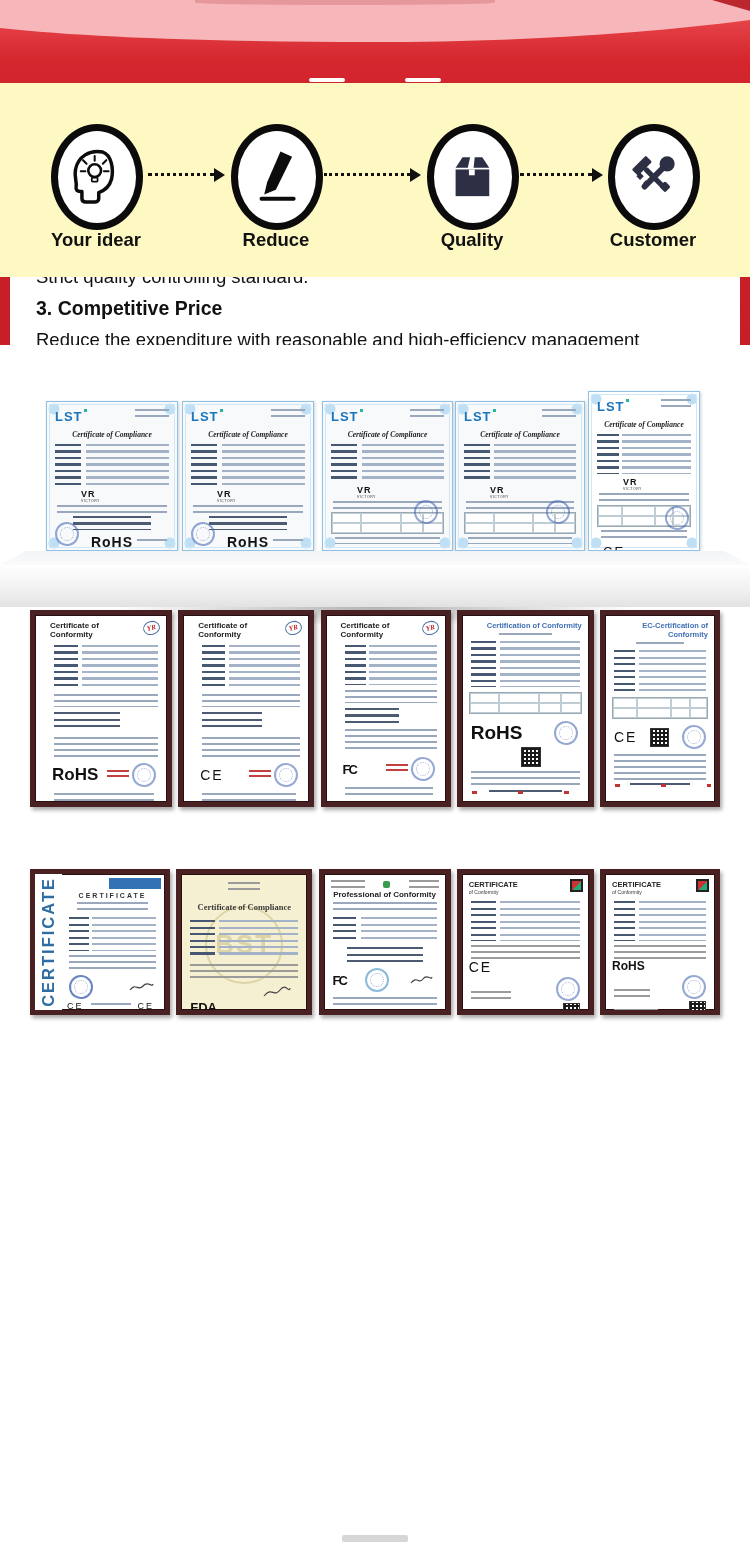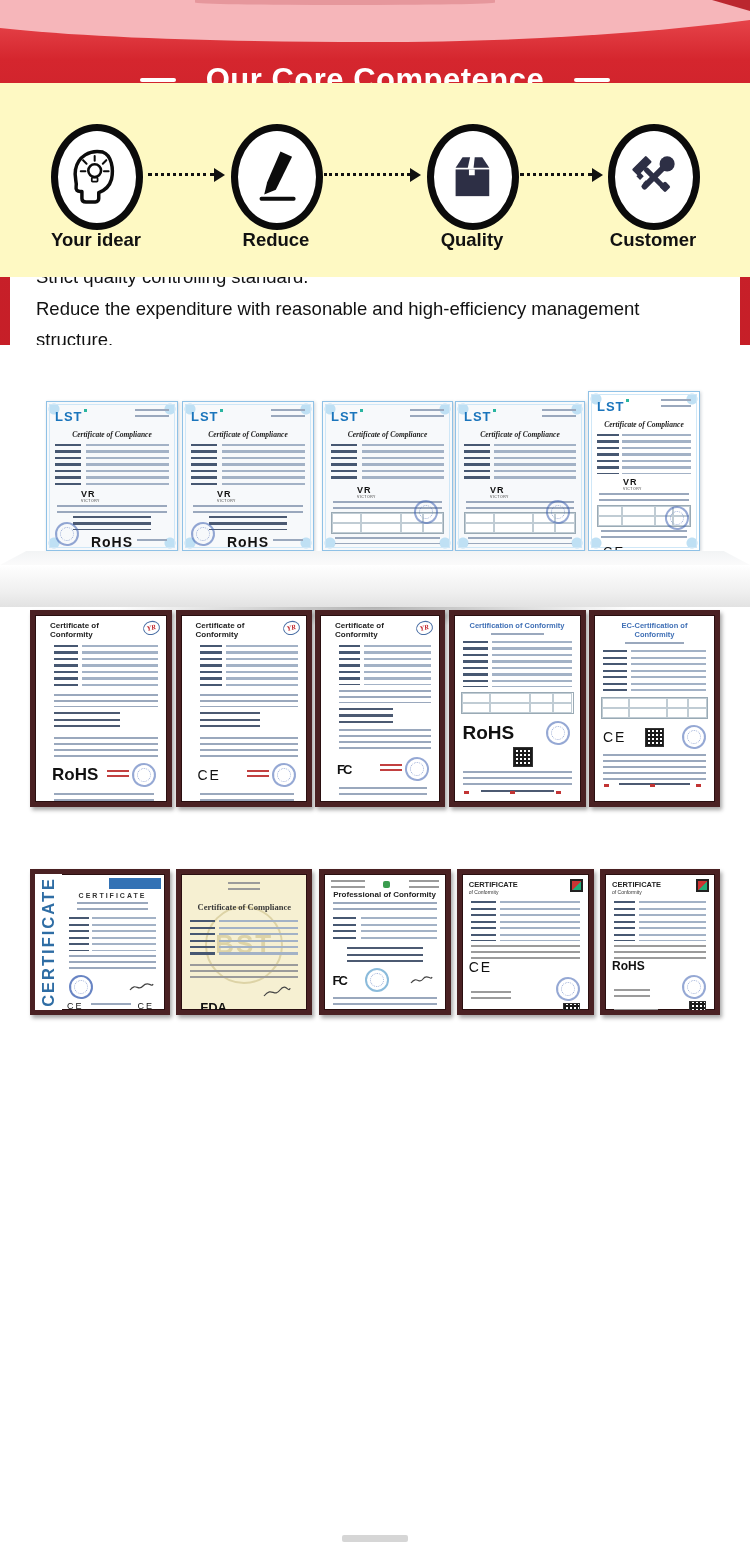--- a/index.html
+++ b/index.html
@@ -105,21 +105,21 @@
         justify-content:space-between;}
   .frow2{height:146px;margin-top:62px;}
   .fcert{position:relative;height:100%;box-sizing:border-box;border:5px solid #4a2123;
          background:#fff;box-shadow:inset 0 0 0 1px #2a0f10,2px 3px 4px rgba(0,0,0,.35);
          padding:6px 7px;overflow:hidden;font-size:0;}
   .vstrip{position:absolute;left:0;top:0;bottom:0;width:7px;background:#35527c;
           background-image:repeating-linear-gradient(180deg,rgba(255,255,255,.85) 0 1px,transparent 1px 5px);
           background-size:3px 100%;background-repeat:no-repeat;background-position:2px 0;}
   .cA-head{display:flex;justify-content:space-between;align-items:flex-start;margin-left:8px;}
   .cA-title{font-weight:bold;font-size:8px;color:#222;}
-  .cB-title{display:block;text-align:center;font-weight:bold;font-size:7.5px;color:#3f6fb5;}
+  .cB-title{display:block;text-align:right;font-weight:bold;font-size:7.5px;color:#3f6fb5;}
   .yr{display:inline-block;font:italic 700 7px/10px "Liberation Serif",serif;color:#c0232a;
       border:1px solid #4a6fa5;border-radius:50%;padding:1px 3px;transform:rotate(-14deg);}
   .bigmark{font-weight:bold;color:#111;}
   .fcc{font-weight:700;font-size:13px;letter-spacing:-2px;color:#111;}
   .cebig{font-size:14px;letter-spacing:2px;color:#111;font-weight:400;}
   .redticks{position:absolute;left:3px;right:3px;bottom:3px;height:3px;
       background:repeating-linear-gradient(90deg,#c23434 0 5px,transparent 5px 46px);}
   .mapg{position:absolute;left:6px;right:6px;top:28px;bottom:20px;filter:blur(1px);z-index:0;
        background:
         radial-gradient(ellipse 30% 22% at 22% 28%,#d6d6d6 60%,transparent 61%),
@@ -148,26 +148,27 @@
 <body>
 
 <div id="page">
 
   <div class="hero">
     <svg class="pink-curve" viewBox="0 0 750 46" preserveAspectRatio="none">
       <path d="M0,0 H750 V20 C640,34 520,42 370,42 C230,42 90,38 0,28 Z" fill="#f6b6ba"></path>
     </svg>
     <div class="remnant-c"></div>
     <div class="remnant-r"></div>
-    <div class="hero-title"><span class="dash"></span><span>Our Core Competence</span><span class="dash"></span></div>
+    <div class="hero-title"><span class="dash"></span><span class="dash"></span></div>
     <div class="core-box">
       <p class="hd">1.Focus and Professional</p>
       <p>Focus on the smart wearable products,with more than 8 years of OEM manufacturing experience.</p>
       <p class="hd">2. Reliable Quality</p>
       <p>Strict quality controlling standard.</p>
+      <p class="hd">3. Competitive Price</p>
       <p>Reduce the expenditure with reasonable and high-efficiency management structure.</p>
       <p class="hd">4. Serving Diligently</p>
       <p>Customer first, service foremost</p>
     </div>
     <div class="hero-banner">TO BUILT STABLE STRATEGIC ALLIANCES BY SINCERENESS.</div>
   </div>
 
   <h2 class="sec-title og-title">Order Guide</h2>
   <div class="redbar">our task is to help you to capture clint's heart</div>
 
@@ -413,21 +414,21 @@
         </div>
       <div style="display:flex;align-items:center;justify-content:space-between;margin:7px 4px 0 2px">
         <span class="bigmark" style="font-size:19px">RoHS</span>
         <span class="stamp"></span>
       </div>
       <div class="qr" style="width:18px;height:18px;margin:2px 0 0 52px"></div>
       <div class="ml" style="height:16px;margin:4px 2px 0"></div>
       <div class="mlb mld" style="height:4px;margin:3px 20px 0"></div>
       <div class="redticks"></div>
     </div>
-    <div class="fcert" style="width:131px">
+    <div class="fcert" style="width:120px">
       <span class="cB-title">EC-Certification of Conformity</span>
       <div class="ml" style="height:3px;margin:3px 24px 0"></div>
       <div class="kvb" style="height:42px;margin:5px 2px 0"></div>
       <div class="mtab" style="margin-top:5px">
           <i></i>
           <i></i>
           <i></i>
           <i></i>
           <i></i>
           <i></i>
@@ -470,21 +471,21 @@
     </div>
     <div class="fcert cream" style="width:136px">
       <div class="bst-wm">BST</div>
       <div class="mlg" style="height:8px;margin:2px 40px 0"></div>
       <div class="serif-title" style="text-align:center;font-size:8.5px;margin-top:12px">Certificate of Compliance</div>
       <div class="kvb" style="height:36px;margin:8px 2px 0"></div>
       <div class="mlg" style="height:14px;margin:8px 2px 0"></div>
       <svg width="30" height="16" style="margin:6px 0 0 74px">
           <path class="sig" d="M2 12 C10 2 12 14 18 6 S27 10 28 4"></path>
         </svg>
-      <div style="display:flex;justify-content:space-between;align-items:flex-end;margin:0 12px">
+      <div style="display:flex;justify-content:space-between;align-items:flex-end;margin:0 2px">
         <span class="bigmark" style="font-size:13px">FDA</span>
         <span class="mlg" style="width:26px;height:5px"></span>
       </div>
       
     </div>
     <div class="fcert" style="width:132px">
       <div style="display:flex;justify-content:space-between;align-items:center">
           <span class="mlg" style="width:34px;height:8px"></span>
           <span class="greendot"></span>
           <span class="mlg" style="width:30px;height:8px"></span>

